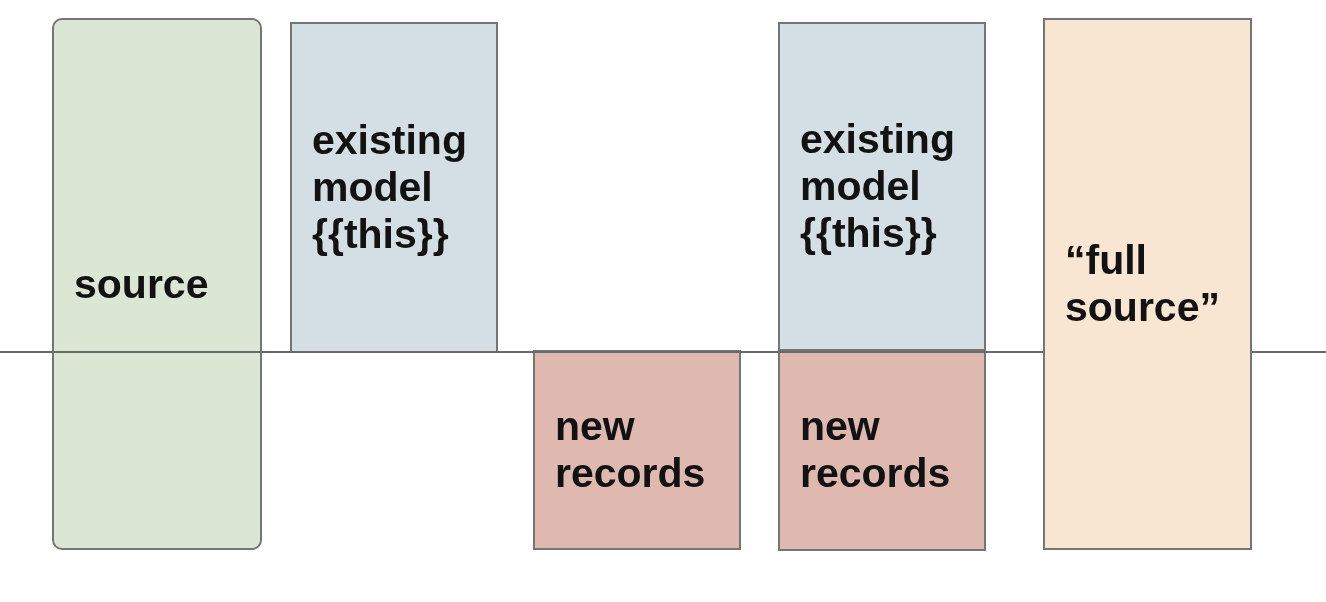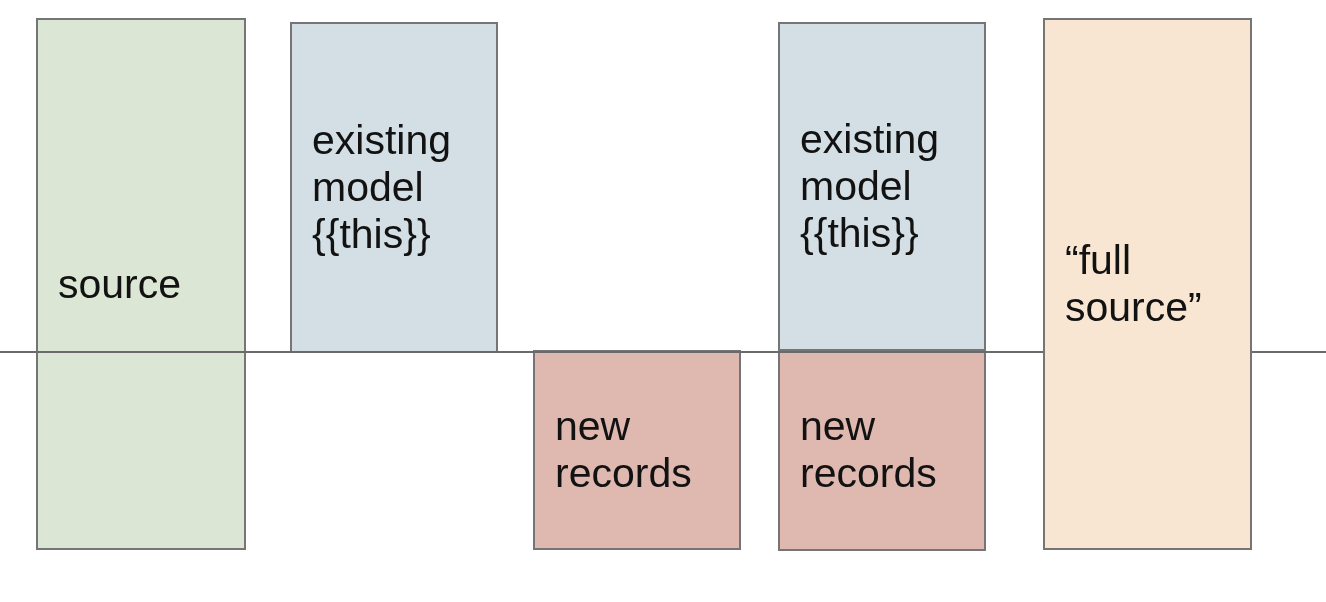--- a/index.html
+++ b/index.html
@@ -31,25 +31,26 @@
     border: 2px solid #757575;
     display: flex;
     flex-direction: column;
     justify-content: center;
     padding-left: 20px;
     padding-right: 8px;
     font-size: 41px;
     line-height: 47px;
     z-index: 1;
   }
-  .box .line { display: block; white-space: nowrap; }
+  .box .line { display: block; white-space: nowrap; font-weight: bold; }
 
   .box-source {
-    left: 36px; top: 18px; width: 210px; height: 532px;
+    left: 52px; top: 18px; width: 210px; height: 532px;
     background: #dbe7d4;
+    border-radius: 10px;
   }
   .box-existing-1 {
     left: 290px; top: 22px; width: 208px; height: 331px;
     background: #d3dfe4;
   }
   .box-new-1 {
     left: 533px; top: 350px; width: 208px; height: 200px;
     background: #dfb9b0;
   }
   .box-existing-2 {

